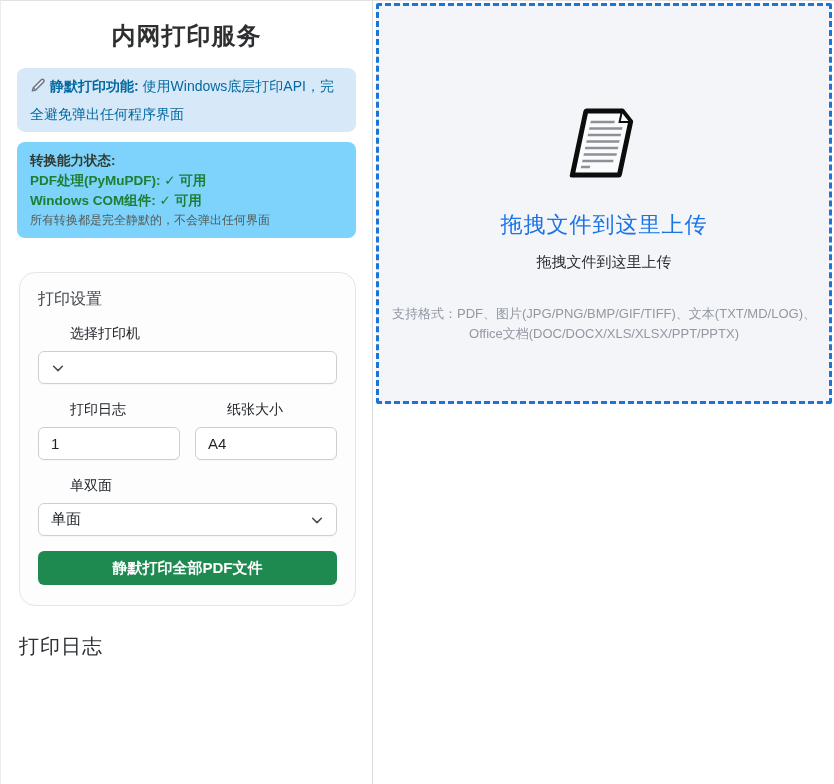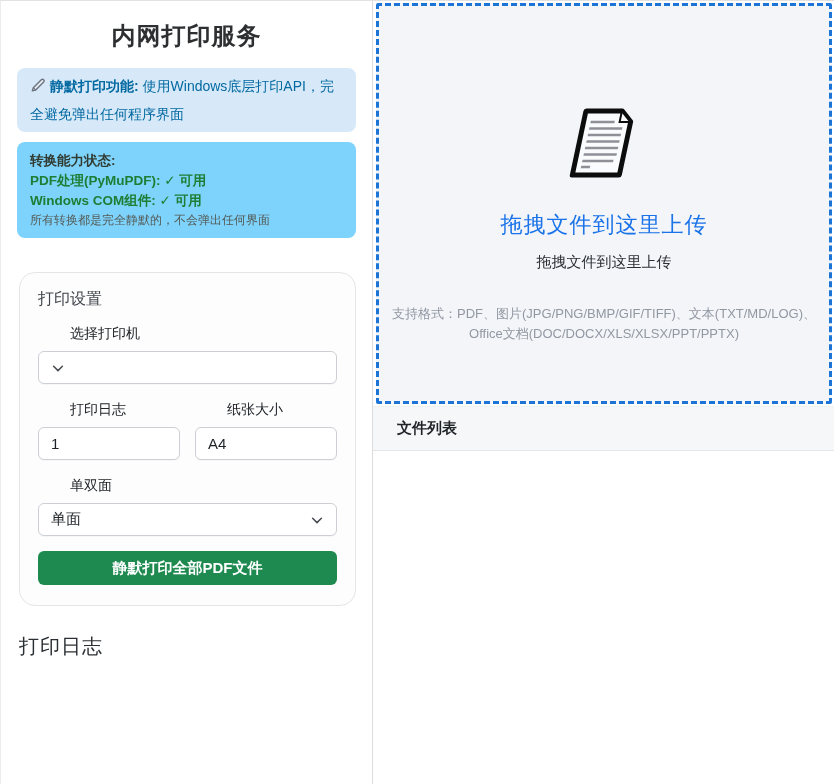--- a/index.html
+++ b/index.html
@@ -255,19 +255,16 @@
               <path d="M13 61 H22"></path>
             </g>
           </g>
         </svg>
       </span>
       <div class="dz-title">拖拽文件到这里上传</div>
       <div class="dz-sub">拖拽文件到这里上传</div>
       <div class="dz-formats">支持格式：PDF、图片(JPG/PNG/BMP/GIF/TIFF)、文本(TXT/MD/LOG)、Office文档(DOC/DOCX/XLS/XLSX/PPT/PPTX)</div>
     </div>
 
-    <div class="filelist-header">
-      <span>文件列表</span>
-    </div>
     <div class="filelist-body"></div>
 
   </main>
 </div>
 
 </body></html>

